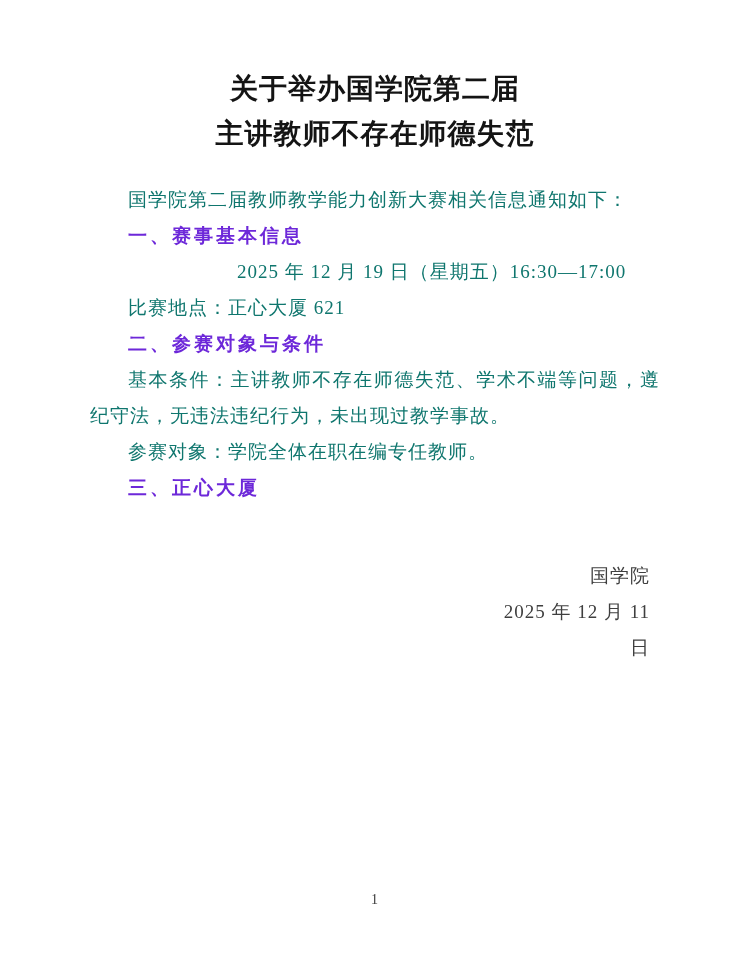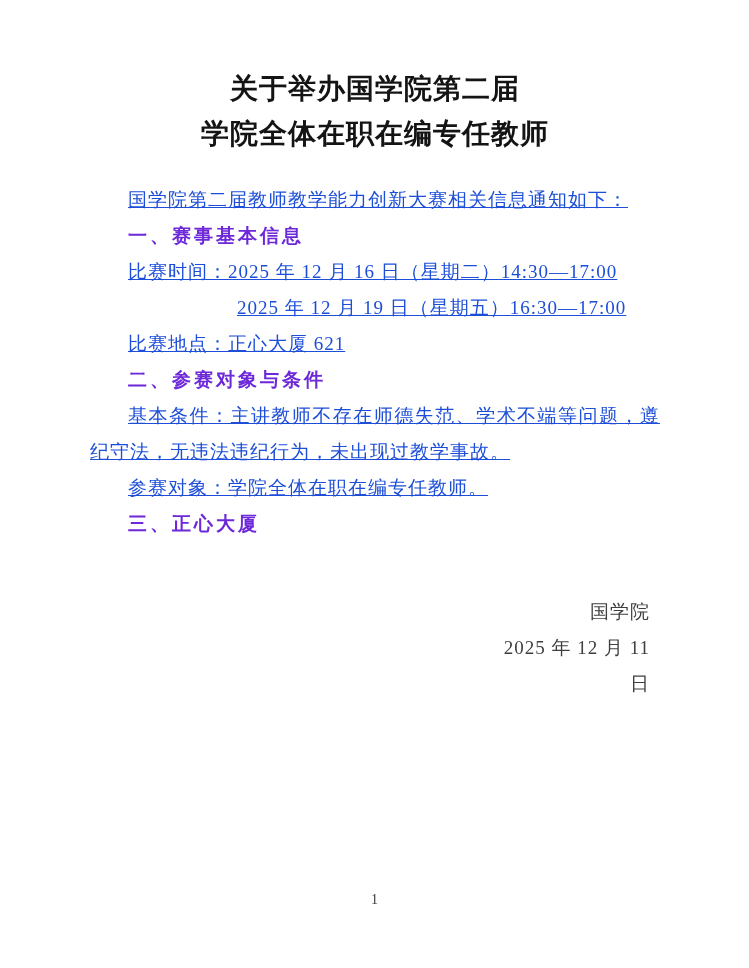--- a/index.html
+++ b/index.html
@@ -36,22 +36,21 @@
   }
   p.para, p.heading {
     margin: 0;
     font-size: 19px;
     line-height: 36px;
     letter-spacing: 1px;
     text-align: justify;
   }
   p.para {
     text-indent: 2em;
-    color: #1d4ed8;
-    text-decoration: underline;
+    color: #0f766e;
   }
   p.intro {
     margin-top: 26px;
   }
   p.heading {
     font-family: "Liberation Sans", "DejaVu Sans", sans-serif;
     font-weight: bold;
     text-indent: 2em;
     letter-spacing: 3px;
     color: #6d28d9;
@@ -86,27 +85,26 @@
   }
 </style>
 </head>
 <body>
 
 <div class="page">
   <div class="content">
 
     <h1 class="doc-title">
       <span class="title-line">关于举办国学院第二届</span>
-      <span class="title-line">学院全体在职在编专任教师</span>
+      <span class="title-line">主讲教师不存在师德失范</span>
     </h1>
 
     <p class="para intro">国学院第二届教师教学能力创新大赛相关信息通知如下：</p>
 
     <p class="heading">一、赛事基本信息</p>
-    <p class="para">比赛时间：2025 年 12 月 16 日（星期二）14:30—17:00</p>
     <p class="para hang">2025 年 12 月 19 日（星期五）16:30—17:00</p>
     <p class="para">比赛地点：正心大厦 621</p>
 
     <p class="heading">二、参赛对象与条件</p>
     <p class="para">基本条件：主讲教师不存在师德失范、学术不端等问题，遵纪守法，无违法违纪行为，未出现过教学事故。</p>
     <p class="para">参赛对象：学院全体在职在编专任教师。</p>
 
     <p class="heading">三、正心大厦</p>
 
     <div class="signature">

